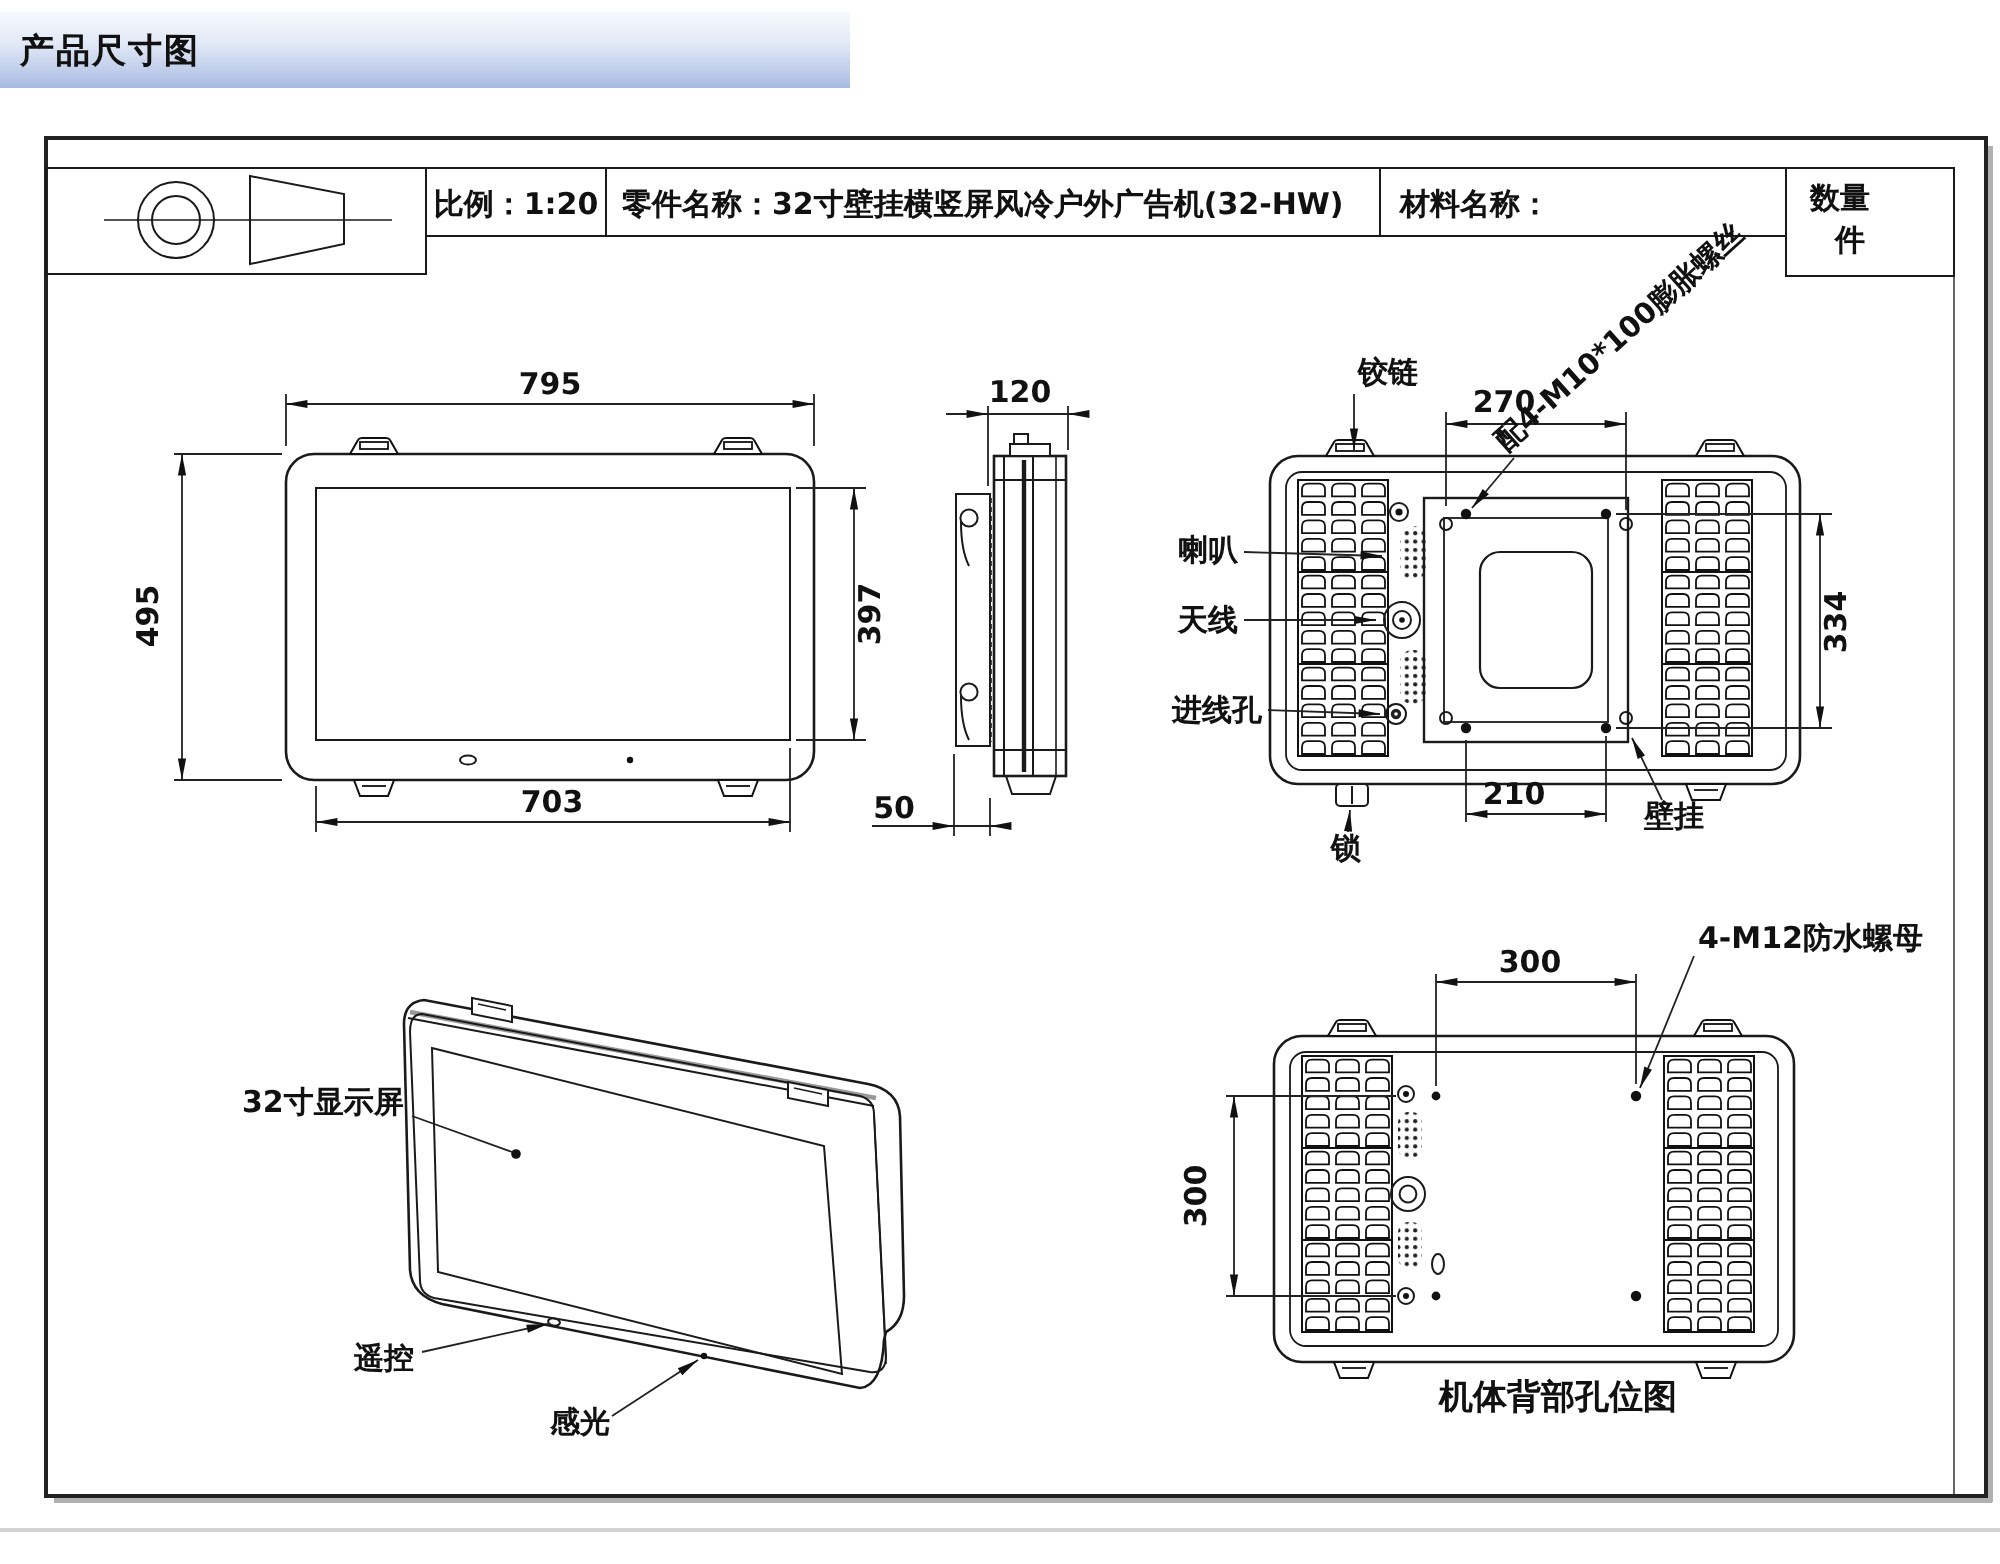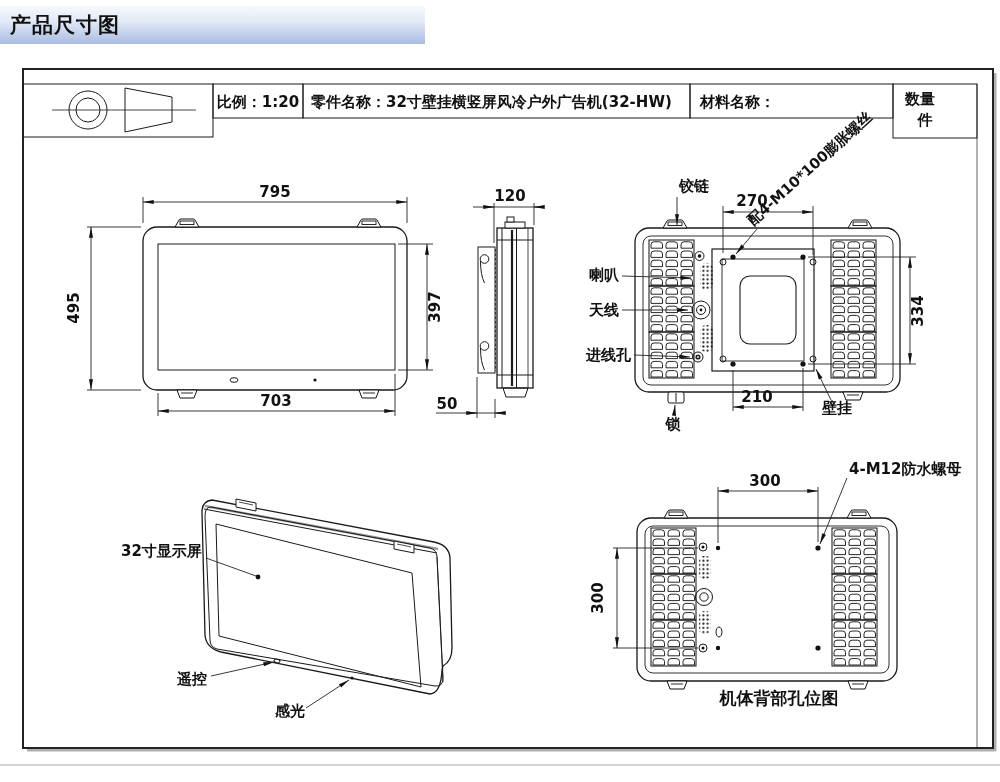--- a/index.html
+++ b/index.html
@@ -1,21 +1,21 @@
 <!DOCTYPE html>
 <html><head>
 <meta charset="utf-8">
 <style>
   html,body{margin:0;padding:0;background:#fff;}
   #stage{position:relative;width:1000px;height:782px;background:#fff;overflow:hidden;
          font-family:"DejaVu Sans",sans-serif;}
   #header-bar{position:absolute;left:0;top:6px;width:425px;height:38px;
     background:linear-gradient(180deg,#f6f9fd 0%,#e3eaf7 40%,#b5c5e7 88%,#a6bbe2 100%);
     display:flex;align-items:center;}
-  #header-bar .title{font-size:21px;font-weight:700;color:#111;padding-left:10px;letter-spacing:1px;}
+  #header-bar .title{font-size:17px;font-weight:700;color:#111;padding-left:10px;letter-spacing:1px;}
   #page-rule{position:absolute;left:0;top:764px;width:100%;height:2px;background:#d2d2d2;}
   svg{position:absolute;left:0;top:0;}
   .ln{stroke:#1a1a1a;fill:none;}
   .thin{stroke-width:1;}
   .mid{stroke-width:1.3;}
   .dim{stroke:#222;stroke-width:0.9;fill:none;}
   .t{font:700 15px "DejaVu Sans",sans-serif;fill:#111;}
   .t14{font:700 14.5px "DejaVu Sans",sans-serif;fill:#111;}
   .t17{font:700 17px "DejaVu Sans",sans-serif;fill:#111;}
   .fw{fill:#fff;}

